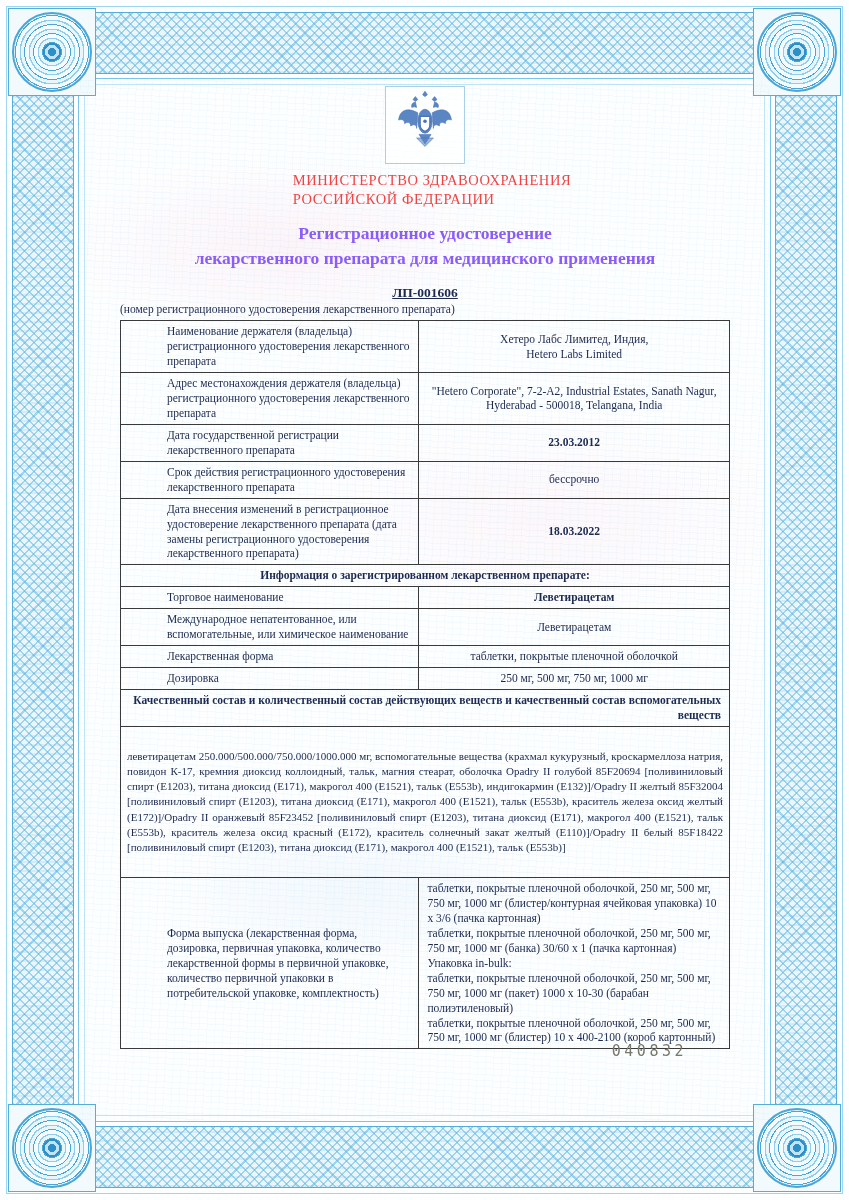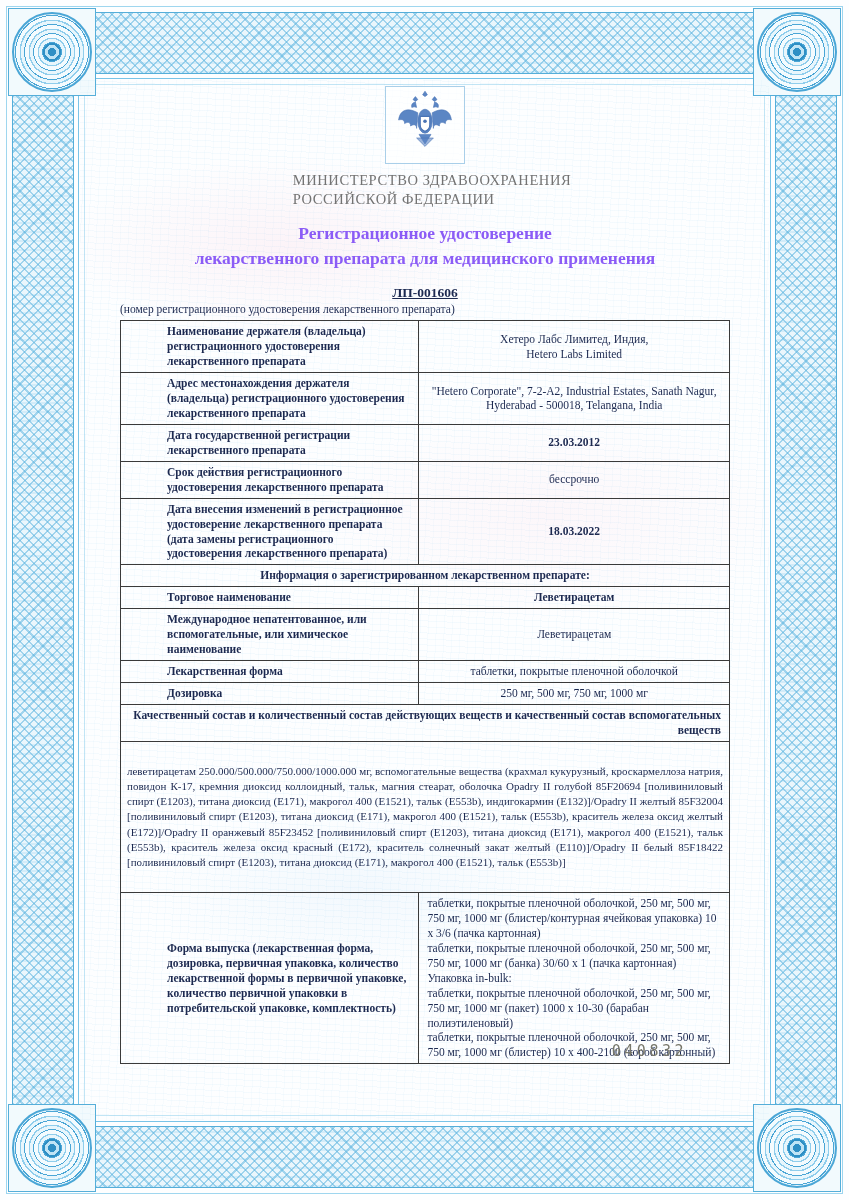--- a/index.html
+++ b/index.html
@@ -41,32 +41,32 @@
     repeating-linear-gradient(93deg, rgba(120,195,235,.05) 0 1px, transparent 1px 8px); }
 
   
   .content { position:absolute; left:120px; width:610px; top:86px; color:#1c2950; }
 
   .emblem-wrap { text-align:center; }
   .emblem-box { display:inline-block; border:1px solid #a9cfe9; padding:2px 9px; background:rgba(255,255,255,.65); }
 
   .ministry { text-align:center; margin-top:7px; }
   .ministry-inner { display:inline-block; text-align:left; white-space:pre-line;
-    font-size:14.5px; line-height:1.32; letter-spacing:.6px; color:#737373;margin-left:14px; }
+    font-size:14.5px; line-height:1.32; letter-spacing:.6px; color:#ef4444;margin-left:14px; }
 
   .doc-title { margin-top:12px; text-align:center; white-space:pre-line;
     font-weight:bold; font-size:17.5px; line-height:1.4; color:#8b5cf6; }
 
   .reg-number { margin-top:15px; text-align:center; font-weight:bold; font-size:13.5px;
     text-decoration:underline; color:#1c2950; }
   .reg-caption { text-align:left; font-size:11.5px; margin-top:2px; }
 
   table.cert { width:100%; border-collapse:collapse; margin-top:5px; font-size:11.5px; line-height:1.3; color:#1c2950; }
   .cert td { border:1px solid #3a3a3a; padding:3px 8px; vertical-align:middle; }
-  .cert td.lbl { width:49%; font-weight:bold; text-align:left;padding-left:46px; }
+  .cert td.lbl { width:49%; font-weight:normal; text-align:left;padding-left:46px; }
   .cert td.val { text-align:center; }
   .cert td.val-left { text-align:left; }
   .cert td.bold { font-weight:bold; }
   .cert .pre { white-space:pre-line; }
   .cert td.caption-cell { text-align:center; font-weight:bold; }
   .cert td.section-cell { text-align:right; font-weight:bold; }
   .cert td.comp-cell { text-align:justify; font-weight:normal; font-size:11px; line-height:1.38; padding:22px 6px; }
 
   .serial { position:absolute; right:162px; bottom:140px;
     font-family:"DejaVu Sans Mono", monospace; font-size:15px; letter-spacing:3.5px; color:#77776a; }

